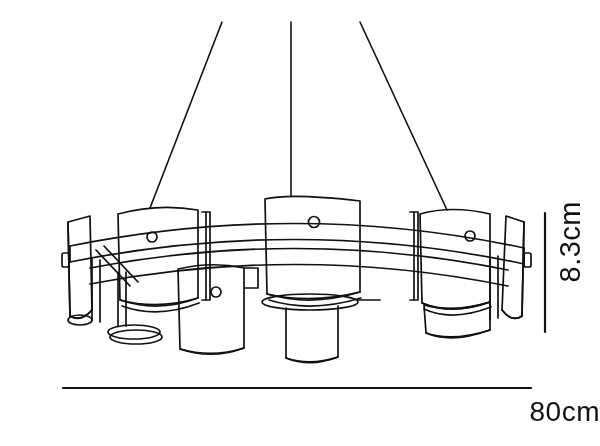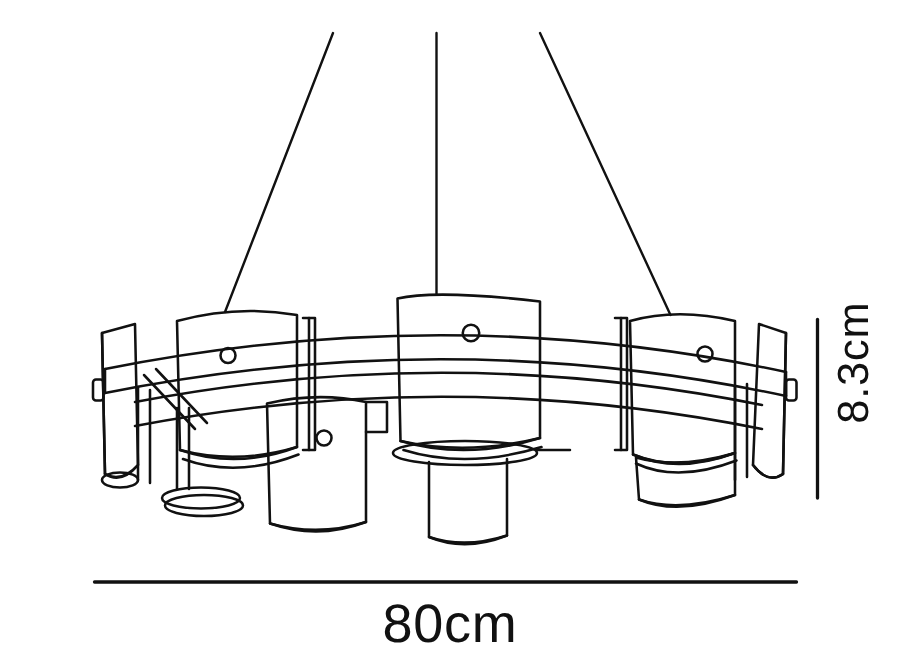--- a/index.html
+++ b/index.html
@@ -33,22 +33,22 @@
     font-family: "Liberation Sans", sans-serif;
     font-weight: 400;
     white-space: nowrap;
     line-height: 1;
     user-select: none;
   }
   #width-label {
     left: 0;
     top: 398px;
     width: 600px;
-    text-align: center;
-    font-size: 36px;
+    text-align: right;
+    font-size: 28px;
     letter-spacing: 0.5px;
   }
   #height-label {
     left: 534px;
     top: 232px;
     width: 72px;
     text-align: center;
     font-size: 29px;
     letter-spacing: 0.5px;
     transform: rotate(-90deg);

